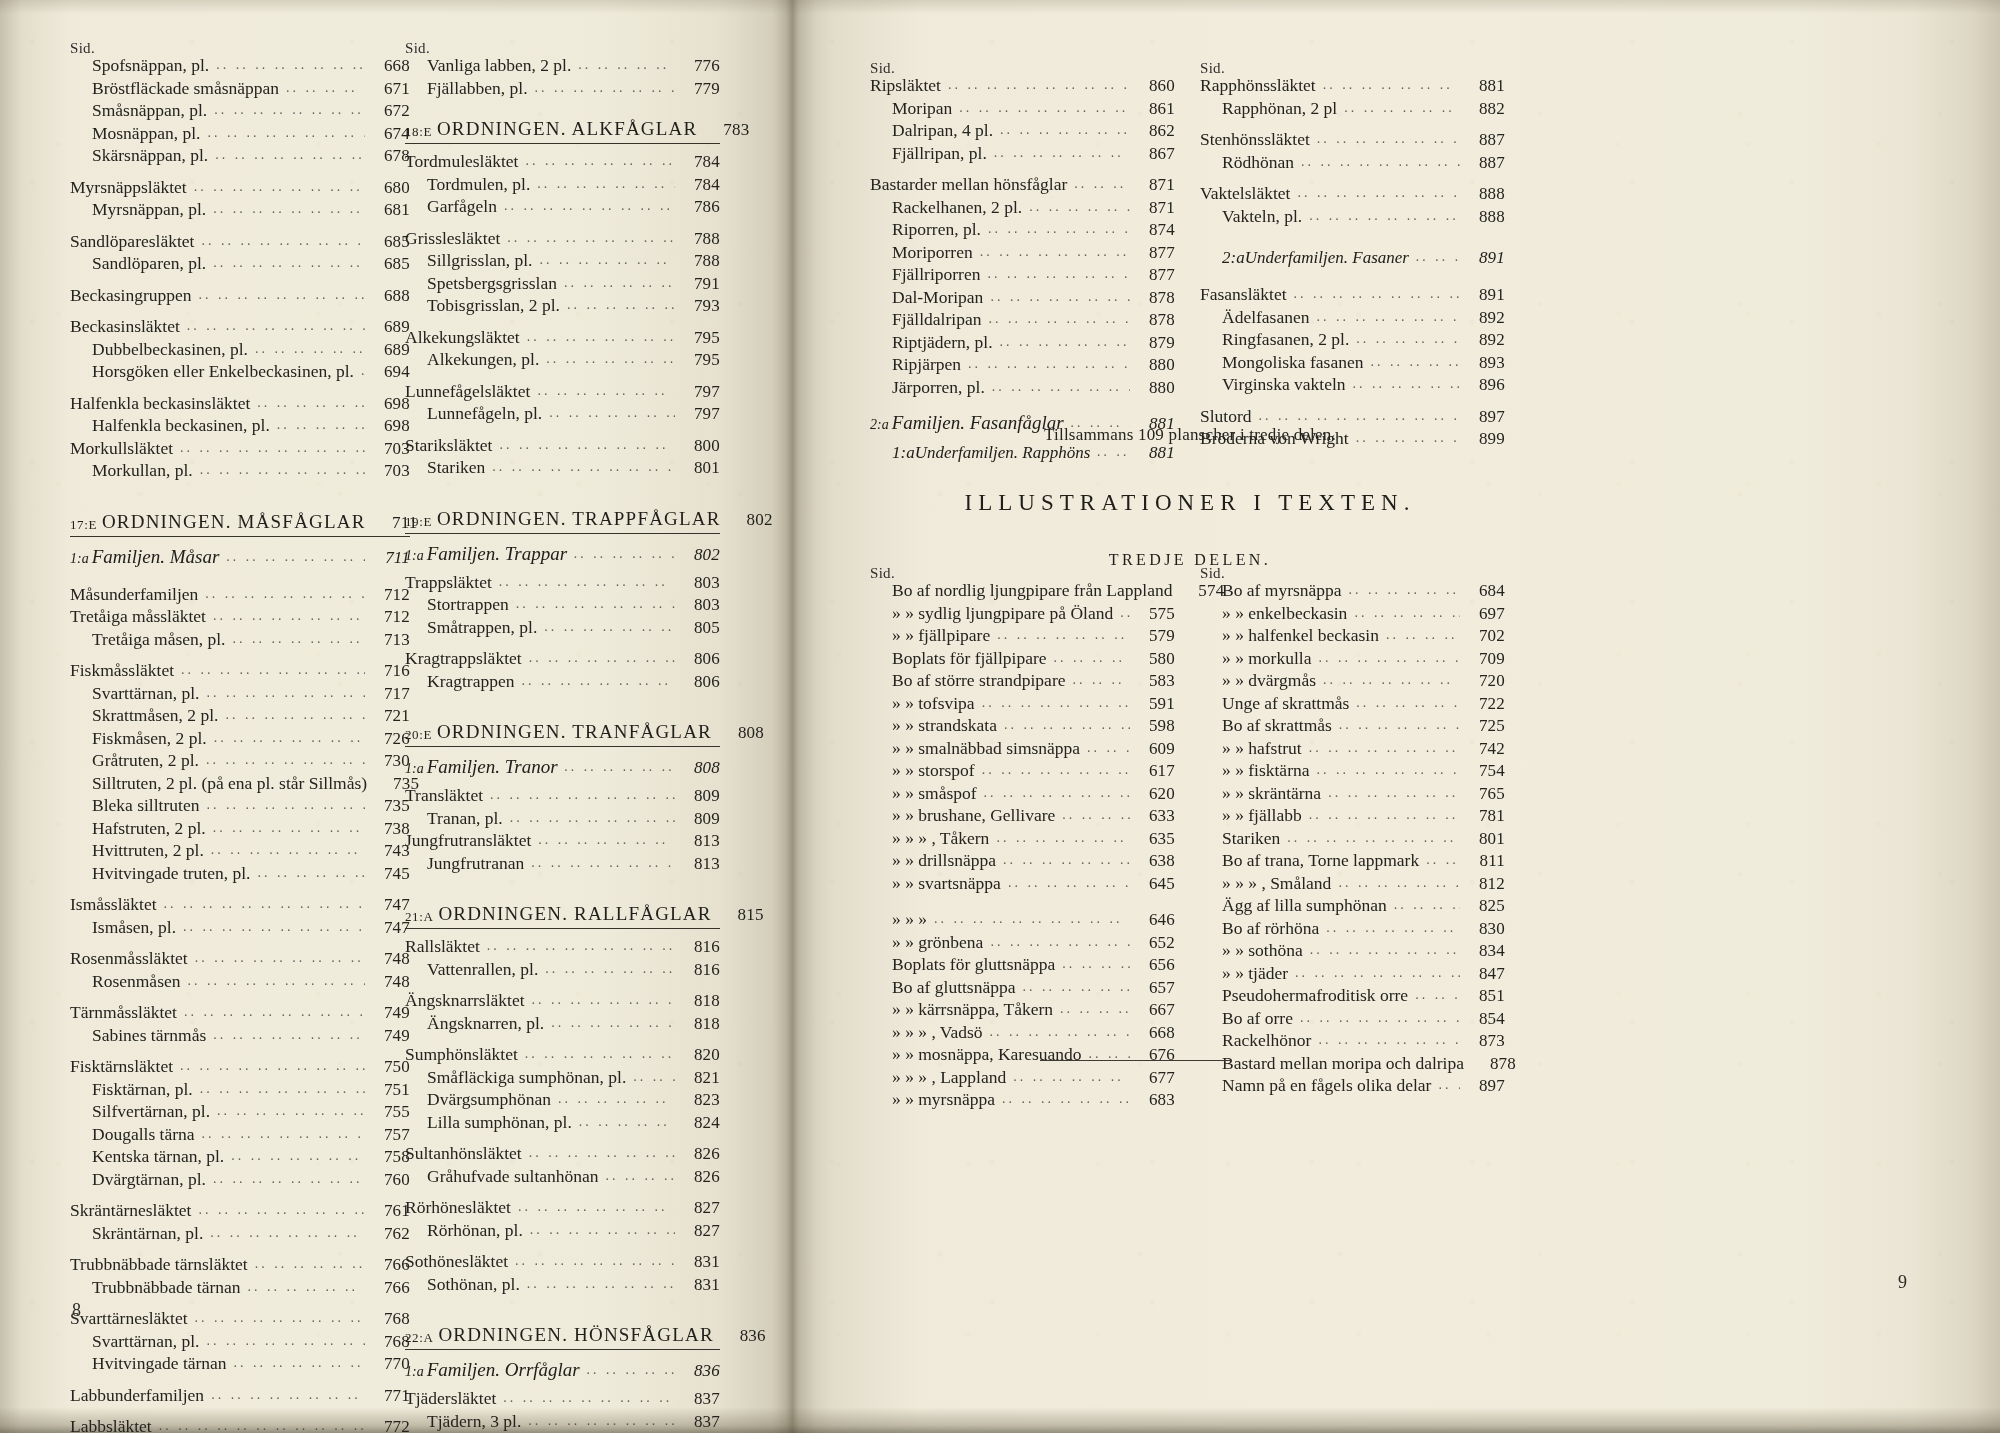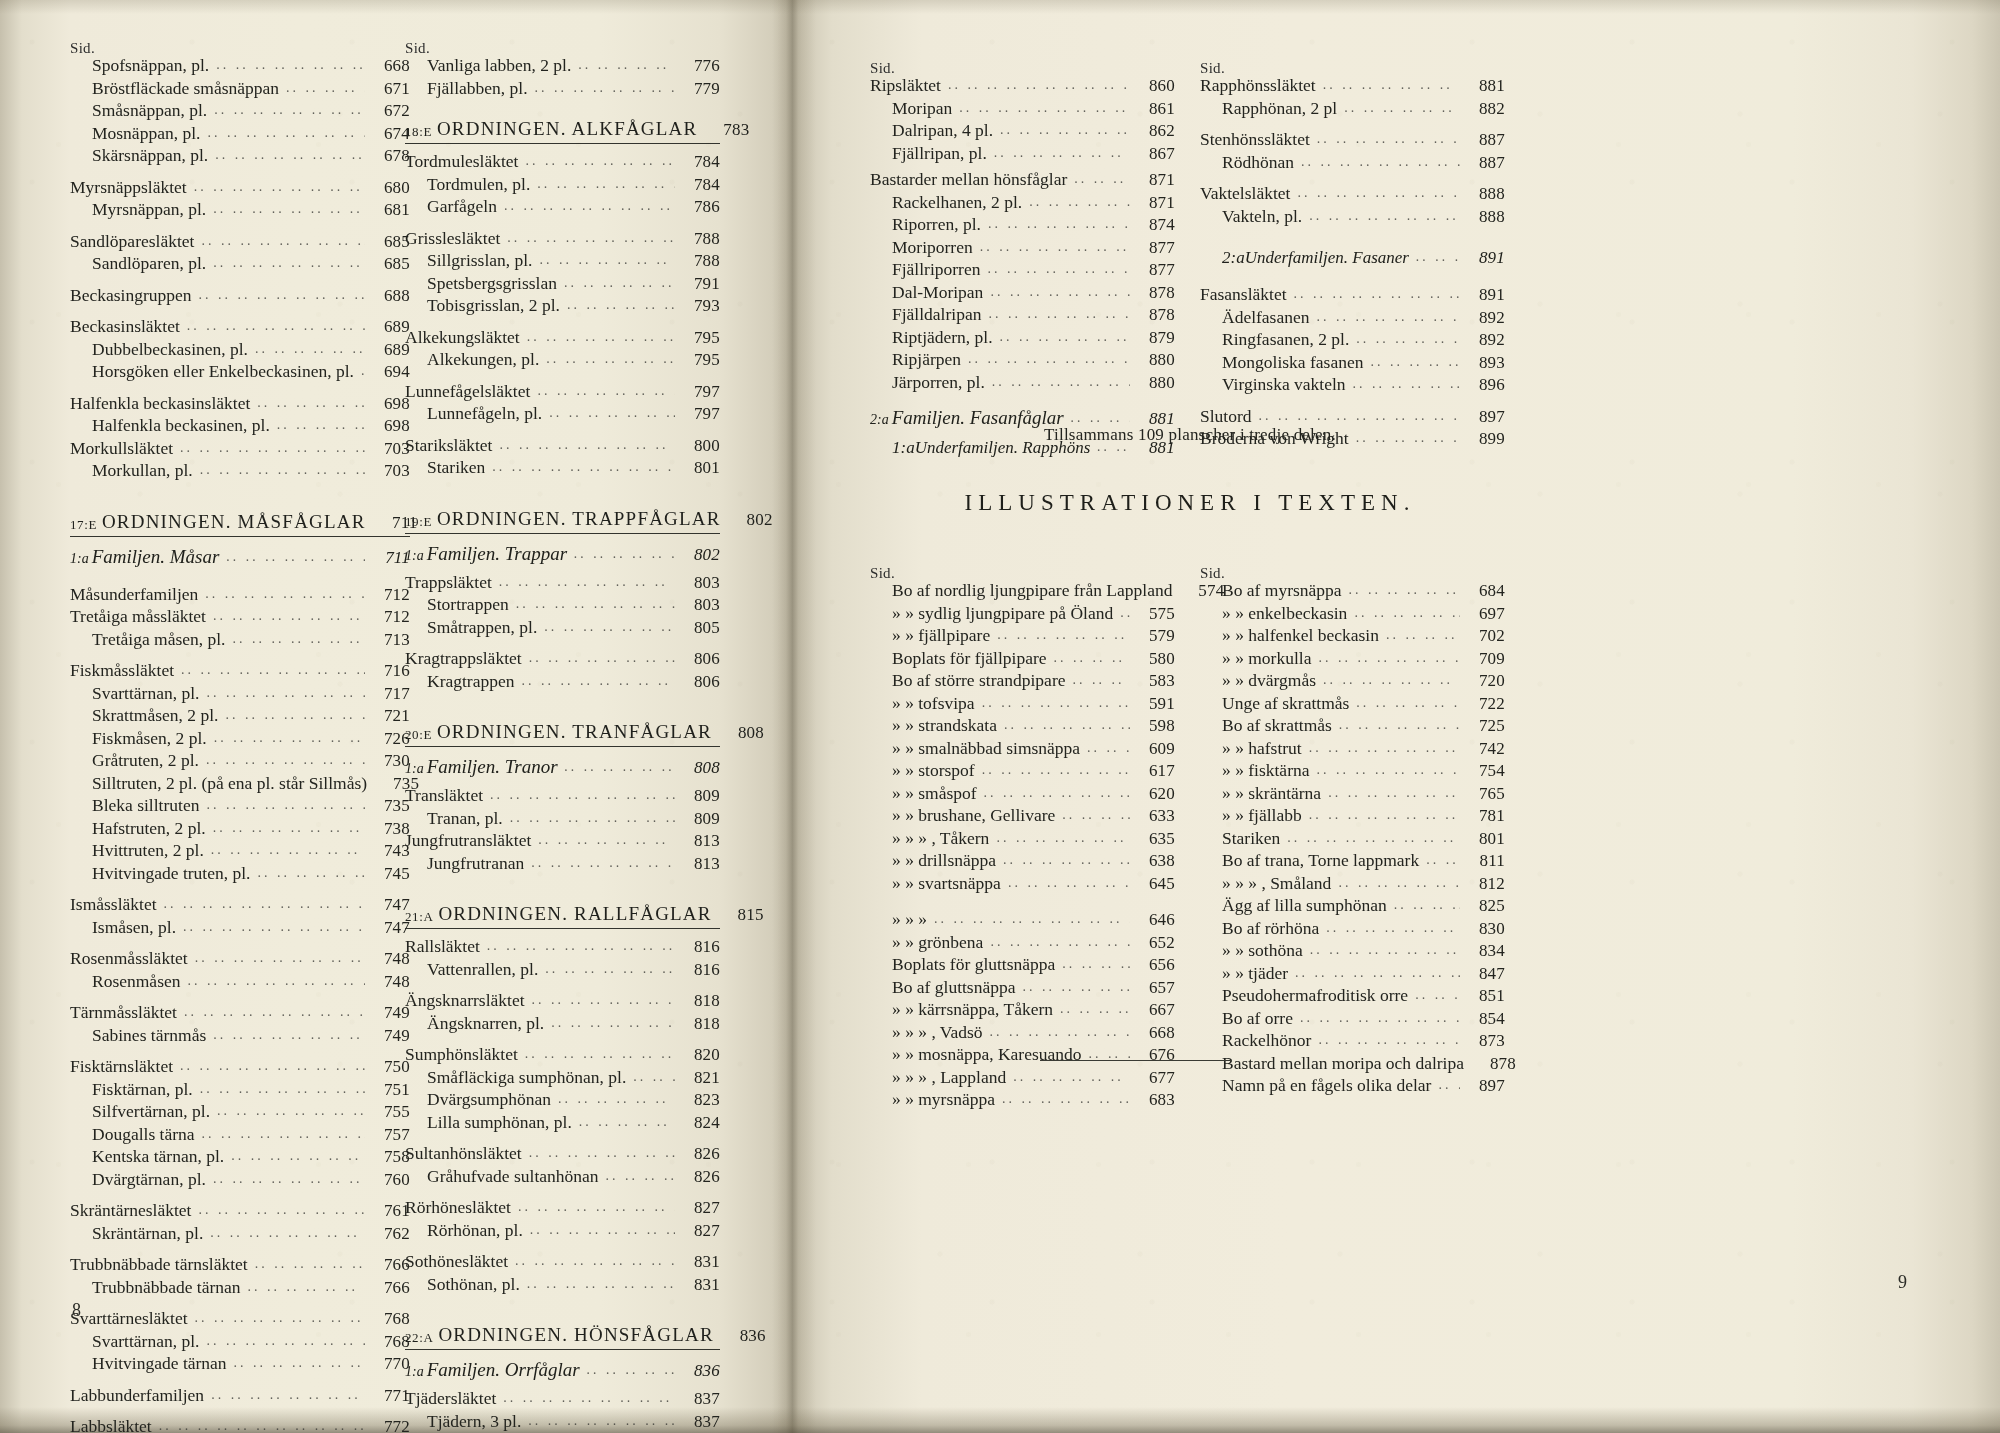--- a/index.html
+++ b/index.html
@@ -706,21 +706,21 @@
         <li class="entry lvl1" style="margin-bottom: 5px;">
           <span class="lbl">Moripan</span>
           <span class="dots">.. .. .. .. .. .. .. .. .. .. .. .. .. .. .. .. .. .. .. .. .. .. .. .. .. .. .. .. .. .. .. .. .. .. .. .. .. .. .. .. </span>
           <span class="pg">861</span>
         </li>
         <li class="entry lvl1" style="margin-bottom: 5px;">
           <span class="lbl">Dalripan, 4 pl.</span>
           <span class="dots">.. .. .. .. .. .. .. .. .. .. .. .. .. .. .. .. .. .. .. .. .. .. .. .. .. .. .. .. .. .. .. .. .. .. .. .. .. .. .. .. </span>
           <span class="pg">862</span>
         </li>
-        <li class="entry lvl1" style="">
+        <li class="entry lvl1" style="margin-bottom: 5px;">
           <span class="lbl">Fjällripan, pl.</span>
           <span class="dots">.. .. .. .. .. .. .. .. .. .. .. .. .. .. .. .. .. .. .. .. .. .. .. .. .. .. .. .. .. .. .. .. .. .. .. .. .. .. .. .. </span>
           <span class="pg">867</span>
         </li>
         <div class="gap-s"></div>
         <li class="entry lvl0" style="margin-bottom: 5px;">
           <span class="lbl">Bastarder mellan hönsfåglar</span>
           <span class="dots">.. .. .. .. .. .. .. .. .. .. .. .. .. .. .. .. .. .. .. .. .. .. .. .. .. .. .. .. .. .. .. .. .. .. .. .. .. .. .. .. </span>
           <span class="pg">871</span>
         </li>
@@ -869,20 +869,21 @@
           <span class="lbl">Bröderna von Wright</span>
           <span class="dots">.. .. .. .. .. .. .. .. .. .. .. .. .. .. .. .. .. .. .. .. .. .. .. .. .. .. .. .. .. .. .. .. .. .. .. .. .. .. .. .. </span>
           <span class="pg">899</span>
         </li>
       </ul>
   </div>
 
   <div class="tillsammans" style="position:absolute;left:860px;top:425px;width:660px;">Tillsammans 109 planscher i tredje delen.</div>
 
   <div class="center-title" style="position:absolute;left:860px;top:490px;width:660px;">ILLUSTRATIONER I TEXTEN.</div>
+  <div class="center-sub" style="position:absolute;left:860px;top:535px;width:660px;">TREDJE DELEN.</div>
 
   <div class="col" style="left:870px;top:565px;width:305px;">
     <div class="sidhdr">Sid.</div>
     <ul class="toc">
         <li class="entry lvl1" style="margin-bottom: 5px;">
           <span class="lbl">Bo af nordlig ljungpipare från Lappland</span>
           <span class="dots">.. .. .. .. .. .. .. .. .. .. .. .. .. .. .. .. .. .. .. .. .. .. .. .. .. .. .. .. .. .. .. .. .. .. .. .. .. .. .. .. </span>
           <span class="pg">574</span>
         </li>
         <li class="entry lvl1" style="margin-bottom: 5px;">

